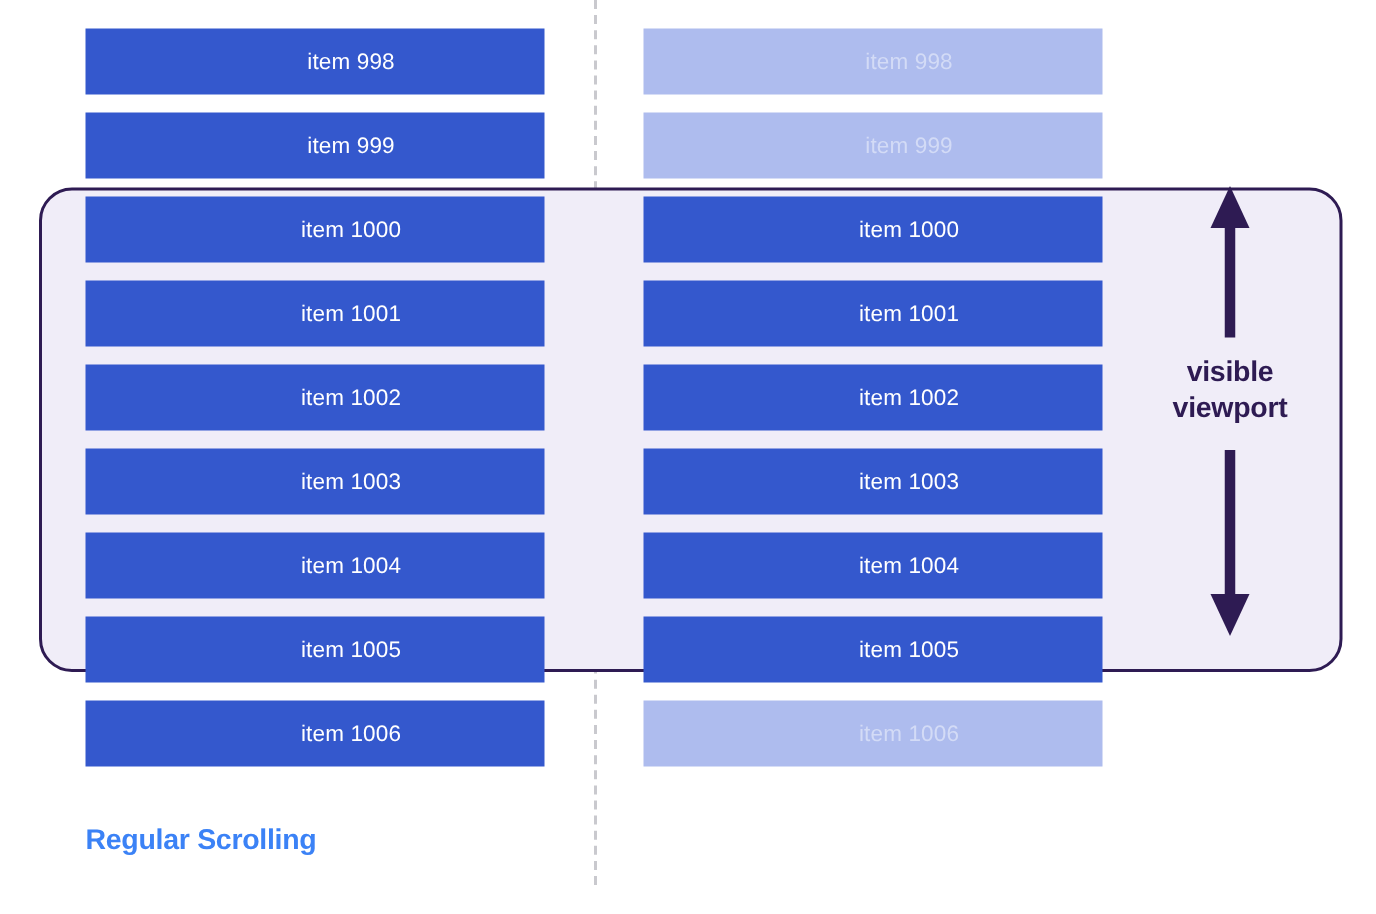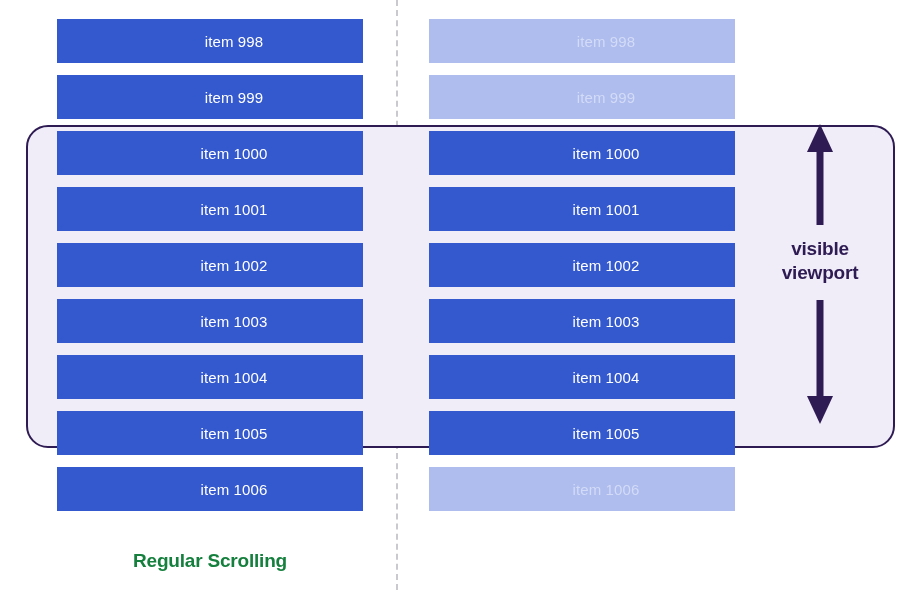--- a/index.html
+++ b/index.html
@@ -103,23 +103,22 @@
     color: #2e1b53;
     letter-spacing: -0.2px;
   }
 
   
   .caption {
     position: absolute;
     top: 550px;
     font-size: 19px;
     font-weight: bold;
-    color: #15803d;
+    color: #3b82f6;
     letter-spacing: -0.2px;
-    text-align: center;
     z-index: 2;
   }
   .cap-left  { left: 57px;  width: 306px; }
   .cap-right { left: 429px; width: 306px; }
 </style>
 </head>
 <body>
 
 <div id="stage">
 

